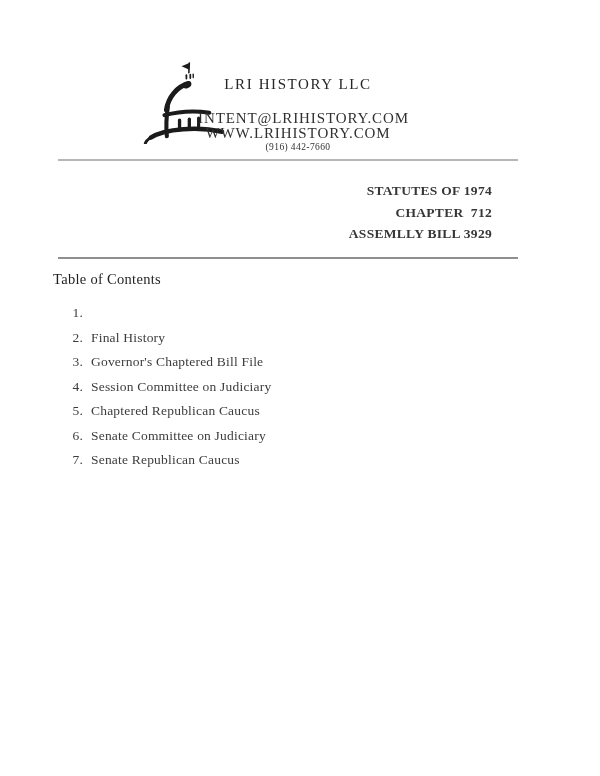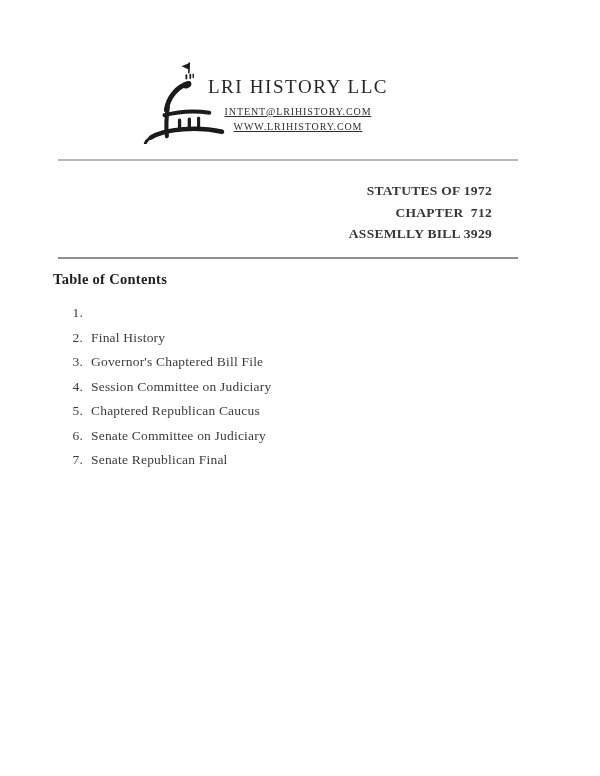--- a/index.html
+++ b/index.html
@@ -26,33 +26,32 @@
   }
   .header-text {
     position: absolute;
     left: 198px;
     top: 76px;
     width: 200px;
     text-align: center;
     color: #2b2b2b;
   }
   .company-name {
-    font-size: 19px;
+    font-size: 15px;
     letter-spacing: 1.6px;
     color: #262626;
     white-space: nowrap;
-    margin-bottom: 7px;
+    margin-bottom: 18px;
   }
   .contact-line {
-    font-size: 10px;
+    font-size: 15px;
     letter-spacing: 0.9px;
     line-height: 14.5px;
     color: #303030;
     white-space: nowrap;
-    text-decoration: underline;
   }
   .phone-line {
     font-size: 9.5px;
     letter-spacing: 0.4px;
     line-height: 14.5px;
     color: #303030;
     white-space: nowrap;
   }
 
   
@@ -84,21 +83,21 @@
     letter-spacing: 0.3px;
     color: #373737;
   }
   .reference-line { white-space: pre; }
 
   
   .toc-heading {
     position: absolute;
     left: 53px;
     top: 271px;
-    font-weight: bold;
+    font-weight: normal;
     font-size: 14.5px;
     letter-spacing: 0.3px;
     color: #1f1f1f;
   }
   .toc-list {
     position: absolute;
     left: 68px;
     top: 301px;
     margin: 0;
     padding: 0;
@@ -150,27 +149,28 @@
     <path d="M62,59.5 L62,69.5" stroke-width="3.2"></path>
 
     <path d="M86,73.5 C62,68 28,70 13,79.5" stroke-width="4.6"></path>
     <path d="M15,78 C10,81 6.5,84.5 7.5,87.5" stroke-width="3"></path>
   </svg>
 
   <div class="header-text">
     <div class="company-name">LRI HISTORY LLC</div>
     <div class="contact-line">INTENT@LRIHISTORY.COM</div>
     <div class="contact-line">WWW.LRIHISTORY.COM</div>
+    <div class="phone-line">(916) 442-7660</div>
   </div>
 
   <div class="rule rule-top"></div>
   <div class="rule rule-bottom"></div>
 
   <div class="reference-block">
-    <div class="reference-line">STATUTES OF 1972</div>
+    <div class="reference-line">STATUTES OF 1974</div>
     <div class="reference-line">CHAPTER  712</div>
     <div class="reference-line">ASSEMLLY BILL 3929</div>
   </div>
 
   <div class="toc-heading">Table of Contents</div>
 
   <ol class="toc-list">
     <li class="toc-item">
       <span class="toc-num">1.</span>
     </li>
@@ -189,17 +189,17 @@
     <li class="toc-item">
       <span class="toc-num">5.</span>
       <span class="toc-label">Chaptered Republican Caucus</span>
     </li>
     <li class="toc-item">
       <span class="toc-num">6.</span>
       <span class="toc-label">Senate Committee on Judiciary</span>
     </li>
     <li class="toc-item">
       <span class="toc-num">7.</span>
-      <span class="toc-label">Senate Republican Final</span>
+      <span class="toc-label">Senate Republican Caucus</span>
     </li>
   </ol>
 
 </div>
 
 </body></html>

